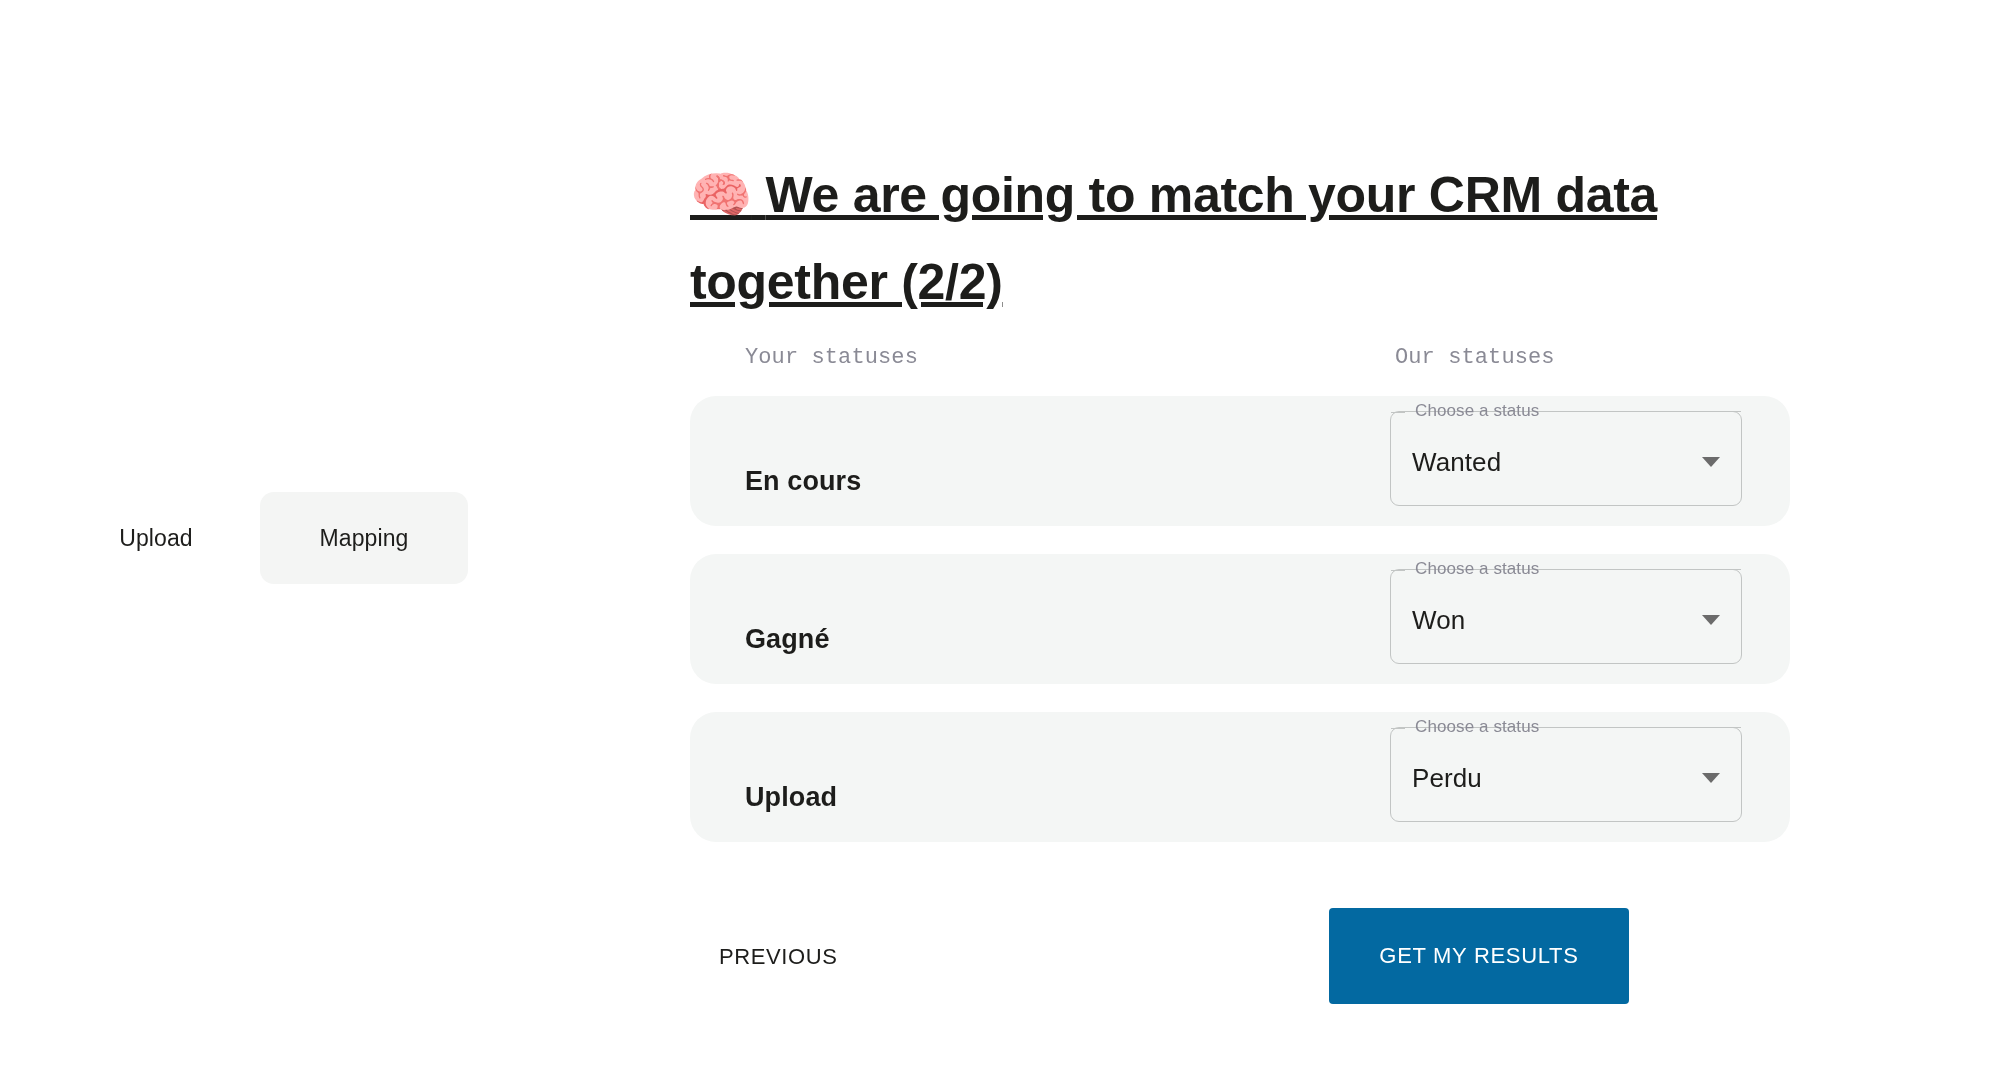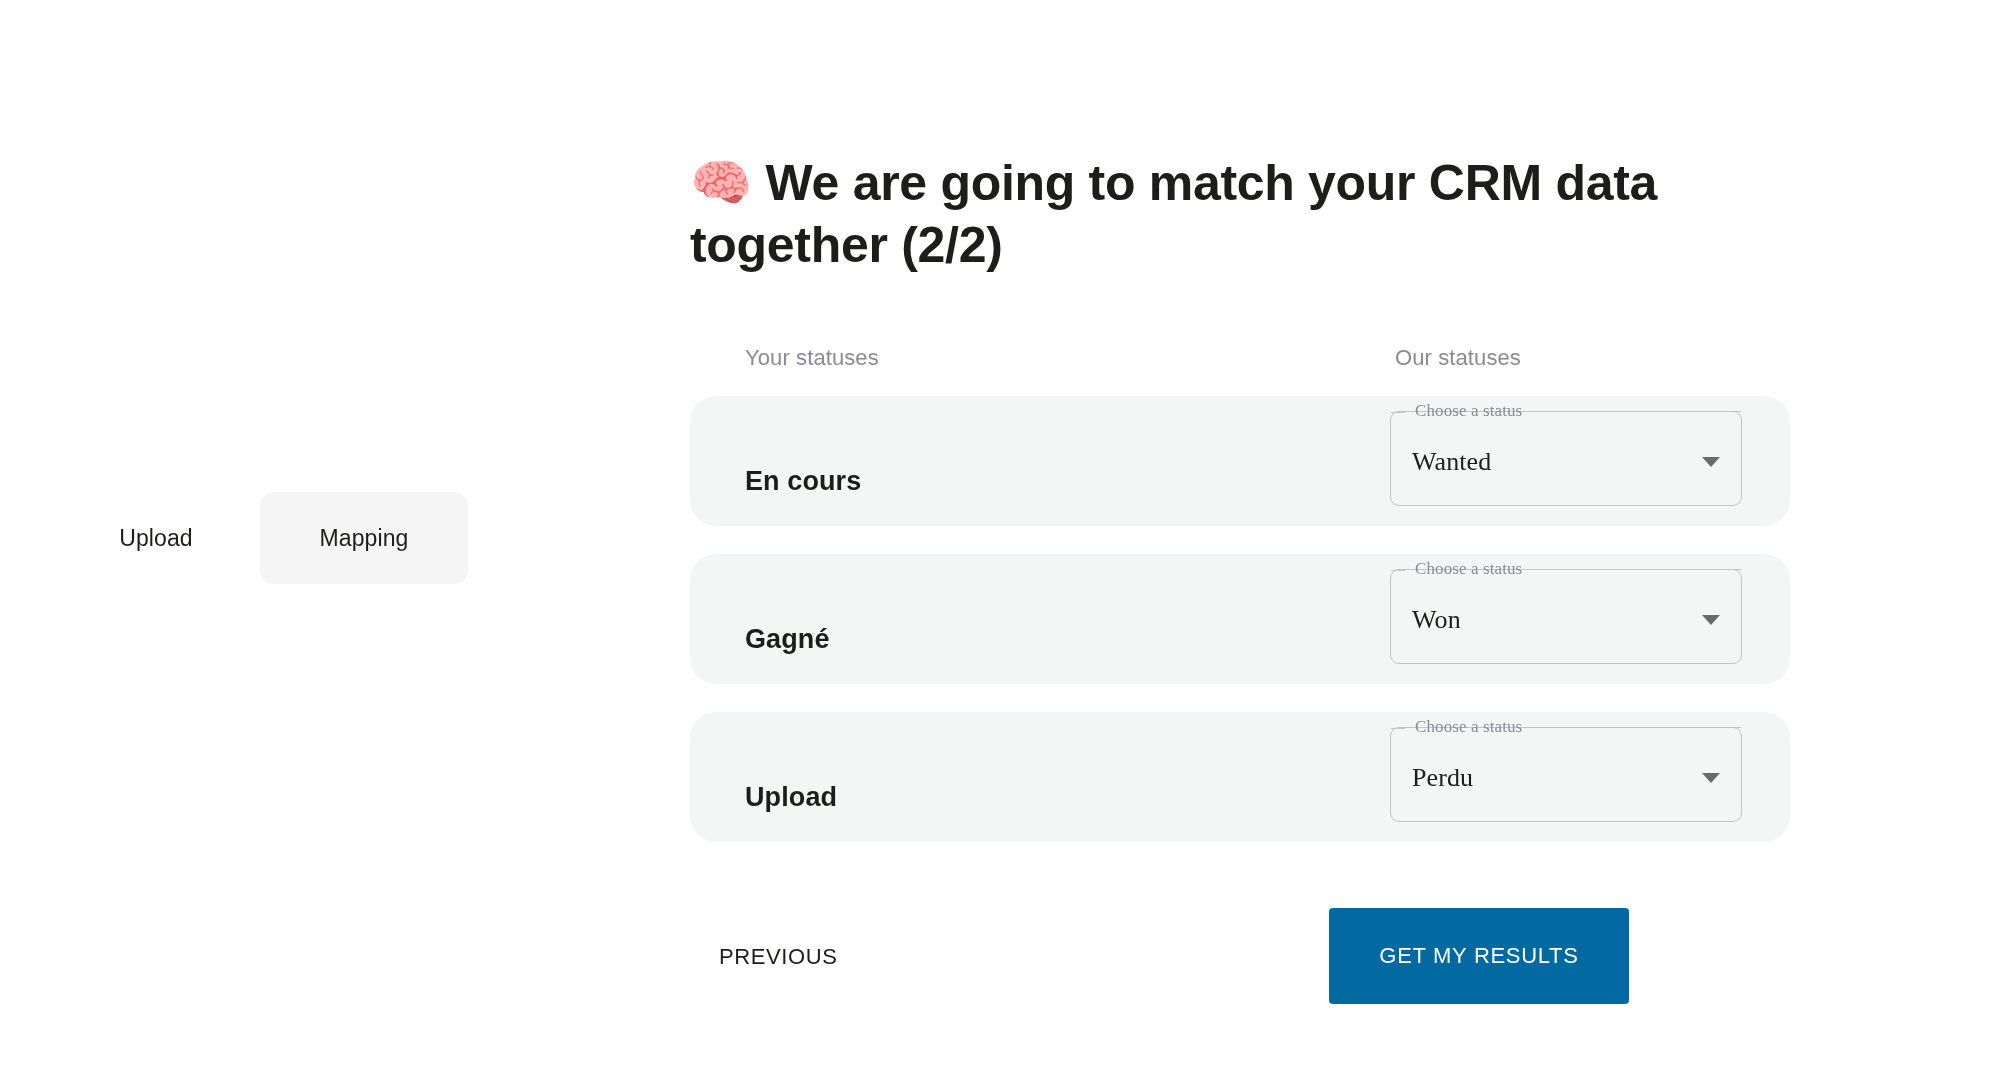--- a/index.html
+++ b/index.html
@@ -61,44 +61,46 @@
     width: 1130px;
     height: 1076px;
   }
 
   .headline {
     position: absolute;
     left: 0;
     top: 152px;
     width: 1030px;
     font-size: 50px;
-    line-height: 62px;
+    line-height: 87px;
     font-weight: bold;
     color: #1d1d1b;
     letter-spacing: -0.3px;
+    text-decoration: underline;
   }
 
   .headline .emoji {
     font-family: "DejaVu Sans", sans-serif;
     font-weight: normal;
   }
 
   .col-headers {
     position: absolute;
     left: 0;
     top: 345px;
     width: 1130px;
     height: 30px;
   }
 
   .col-header {
     position: absolute;
     font-size: 22px;
     color: #8a8a95;
     letter-spacing: 0.1px;
+    font-family: Liberation Mono, monospace;
   }
 
   .col-header.left  { left: 55px; }
   .col-header.right { left: 705px; }
 
   .rows {
     position: absolute;
     left: 0;
     top: 396px;
     width: 1130px;
@@ -133,21 +135,20 @@
     width: 352px;
     height: 88px;
   }
 
   .select-field {
     position: absolute;
     inset: 0;
     border-radius: 9px;
     background: transparent;
     cursor: pointer;
-    font-family: Liberation Serif, serif;
   }
 
   .notched {
     position: absolute;
     inset: -7px 0 0 0;
     height: 95px;
     border: 1px solid #c2c5c4;
     border-radius: 9px;
     pointer-events: none;
     display: flex;

